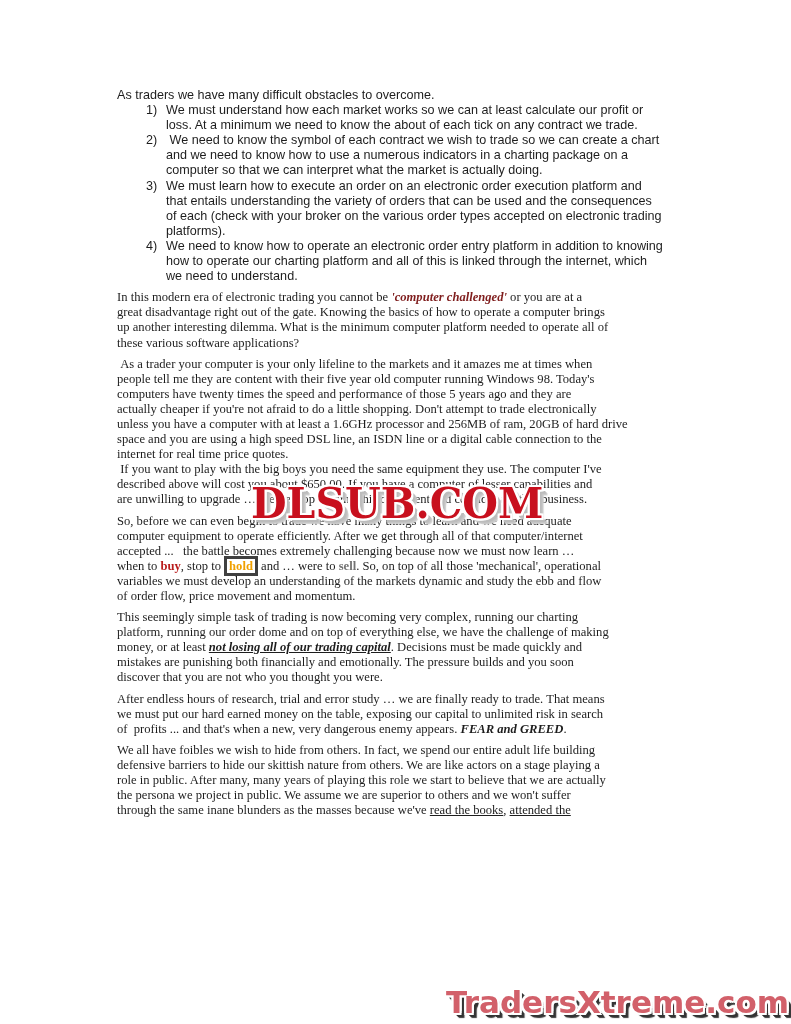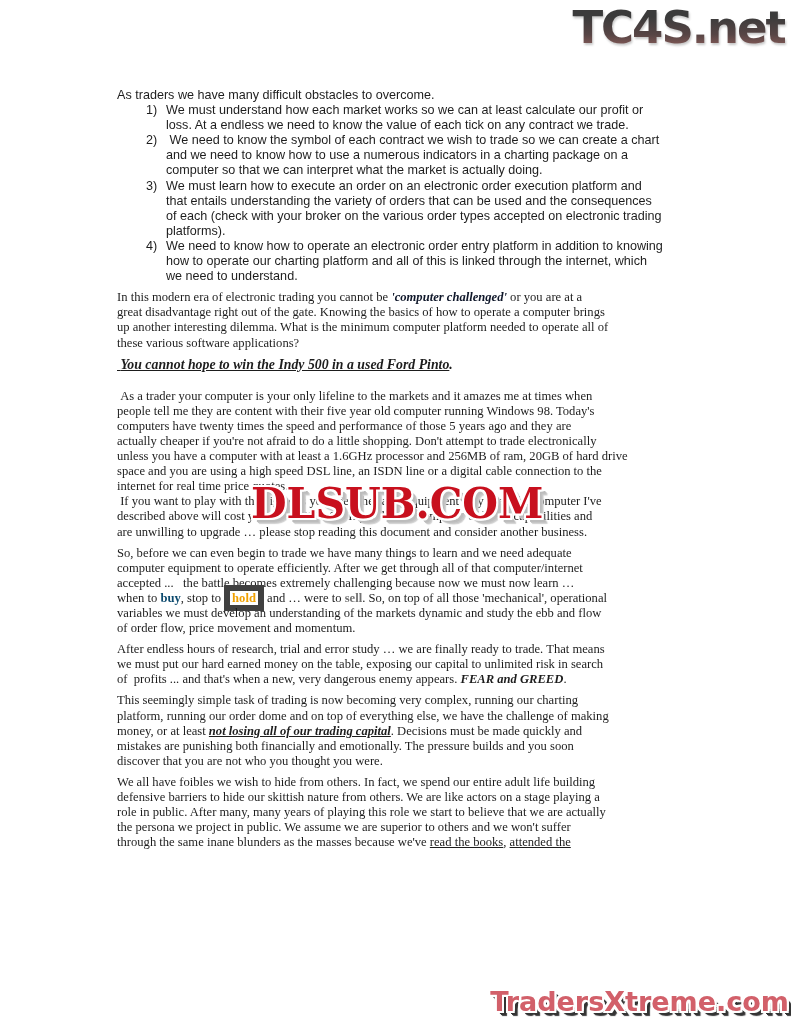--- a/index.html
+++ b/index.html
@@ -19,62 +19,61 @@
   .block + .block{margin-top:6px;font-family:Liberation Serif, serif;}
   .pre{white-space:pre-wrap;}
   .list{margin:0;}
   .list-item{display:flex;padding-left:29px;}
   .num{flex:0 0 20px;}
   .itxt{flex:1;white-space:pre-wrap;}
 
   .heading{font-weight:bold;font-style:italic;font-size:13.8px;margin-top:17px;margin-bottom:17px;}
   .heading .hu{text-decoration:underline;white-space:pre-wrap;}
 
-  .red-bi{color:#0f172a;font-weight:bold;font-style:italic;}
-  .buy{color:#0c4a6e;font-weight:bold;}
-  .hold{color:#f0a000;font-weight:bold;border:6px solid #404040;padding:0 2px;}
+  .red-bi{color:#7f1d1d;font-weight:bold;font-style:italic;}
+  .buy{color:#b91c1c;font-weight:bold;}
+  .hold{color:#f0a000;font-weight:bold;border:3px solid #404040;padding:0 2px;}
   .sell{color:#737373;font-weight:bold;}
   .bi{font-weight:bold;font-style:italic;}
   .biu{font-weight:bold;font-style:italic;text-decoration:underline;}
   .u{text-decoration:underline;text-align:right;}
 
   
   .dlsub{position:absolute;left:251px;top:479px;font-family:"DejaVu Serif", serif;
          font-weight:bold;font-size:41px;line-height:48px;letter-spacing:0px;
          color:#c8101e;transform:scaleY(1.06);
          text-shadow:
            -2px -2px 0 #fff, 2px -2px 0 #fff, -2px 2px 0 #fff, 2px 2px 0 #fff,
            -2px 0 0 #fff, 2px 0 0 #fff, 0 -2px 0 #fff, 0 2px 0 #fff,
            4px 4px 0 #bcbcbc, 5px 5px 0 #c6c6c6, 6px 6px 1px #d0d0d0;}
 
   
   .txtreme{position:absolute;right:2px;bottom:2px;font-family:"DejaVu Sans", sans-serif;
-           font-weight:bold;font-size:27px;line-height:40px;color:#d2606a;
+           font-weight:bold;font-size:31px;line-height:40px;color:#d2606a;
            text-shadow:
              -2px -2px 0 #fff, 2px -2px 0 #fff, -2px 2px 0 #fff, 2px 2px 0 #fff,
              -2px 0 0 #fff, 2px 0 0 #fff, 0 -2px 0 #fff, 0 2px 0 #fff,
              3px 3px 0 #343434, 4px 4px 0 #343434, 5px 5px 1px #3c3c3c;}
 </style>
 </head>
 <body>
 
 <div class="page">
 
-  <div class="tc4s">TC4S.net</div>
 
   <div class="doc">
 
 
     <div class="block">
       <div>As traders we have many difficult obstacles to overcome.</div>
       <div class="list">
         <div class="list-item">
           <span class="num">1)</span>
           <span class="itxt">We must understand how each market works so we can at least calculate our profit or
-loss. At a endless we need to know the value of each tick on any contract we trade.</span>
+loss. At a minimum we need to know the about of each tick on any contract we trade.</span>
         </div>
         <div class="list-item">
           <span class="num">2)</span>
           <span class="itxt"> We need to know the symbol of each contract we wish to trade so we can create a chart
 and we need to know how to use a numerous indicators in a charting package on a
 computer so that we can interpret what the market is actually doing.</span>
         </div>
         <div class="list-item">
           <span class="num">3)</span>
           <span class="itxt">We must learn how to execute an order on an electronic order execution platform and
@@ -89,49 +88,48 @@
 we need to understand.</span>
         </div>
       </div>
     </div>
 
     <p class="block pre"><span>In this modern era of electronic trading you cannot be </span><span class="red-bi">'computer challenged'</span><span> or you are at a
 great disadvantage right out of the gate. Knowing the basics of how to operate a computer brings
 up another interesting dilemma. What is the minimum computer platform needed to operate all of
 these various software applications?</span></p>
 
-    <p class="block heading"><span class="hu"> You cannot hope to win the Indy 500 in a used Ford Pinto</span><span>.</span></p>
 
     <p class="block pre"> As a trader your computer is your only lifeline to the markets and it amazes me at times when
 people tell me they are content with their five year old computer running Windows 98. Today's
 computers have twenty times the speed and performance of those 5 years ago and they are
 actually cheaper if you're not afraid to do a little shopping. Don't attempt to trade electronically
 unless you have a computer with at least a 1.6GHz processor and 256MB of ram, 20GB of hard drive
 space and you are using a high speed DSL line, an ISDN line or a digital cable connection to the
 internet for real time price quotes.
  If you want to play with the big boys you need the same equipment they use. The computer I've
 described above will cost you about $650.00. If you have a computer of lesser capabilities and
 are unwilling to upgrade … please stop reading this document and consider another business.</p>
 
     <p class="block pre"><span>So, before we can even begin to trade we have many things to learn and we need adequate
 computer equipment to operate efficiently. After we get through all of that computer/internet
 accepted ...   the battle becomes extremely challenging because now we must now learn …
 when to </span><span class="buy">buy</span><span>, stop to </span><span class="hold">hold</span><span> and … were to </span><span class="sell">sell</span><span>. So, on top of all those 'mechanical', operational
 variables we must develop an understanding of the markets dynamic and study the ebb and flow
 of order flow, price movement and momentum.</span></p>
 
-    <p class="block pre"><span>After endless hours of research, trial and error study … we are finally ready to trade. That means
-we must put our hard earned money on the table, exposing our capital to unlimited risk in search
-of  profits ... and that's when a new, very dangerous enemy appears. </span><span class="bi">FEAR and GREED</span><span>.</span></p>
-
     <p class="block pre"><span>This seemingly simple task of trading is now becoming very complex, running our charting
 platform, running our order dome and on top of everything else, we have the challenge of making
 money, or at least </span><span class="biu">not losing all of our trading capital</span><span>. Decisions must be made quickly and
 mistakes are punishing both financially and emotionally. The pressure builds and you soon
 discover that you are not who you thought you were.</span></p>
+
+    <p class="block pre"><span>After endless hours of research, trial and error study … we are finally ready to trade. That means
+we must put our hard earned money on the table, exposing our capital to unlimited risk in search
+of  profits ... and that's when a new, very dangerous enemy appears. </span><span class="bi">FEAR and GREED</span><span>.</span></p>
 
     <p class="block pre"><span>We all have foibles we wish to hide from others. In fact, we spend our entire adult life building
 defensive barriers to hide our skittish nature from others. We are like actors on a stage playing a
 role in public. After many, many years of playing this role we start to believe that we are actually
 the persona we project in public. We assume we are superior to others and we won't suffer
 through the same inane blunders as the masses because we've </span><span class="u">read the books</span><span>, </span><span class="u">attended the</span></p>
 
   </div>
 
   <div class="dlsub">DLSUB.COM</div>

